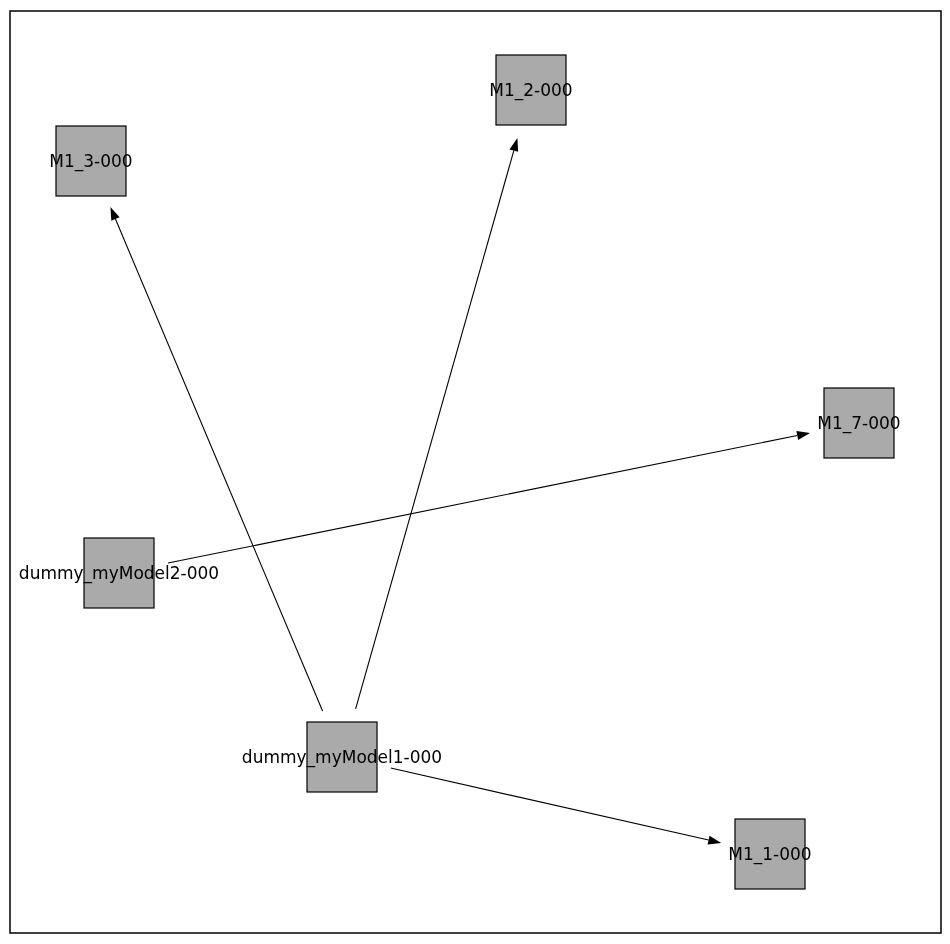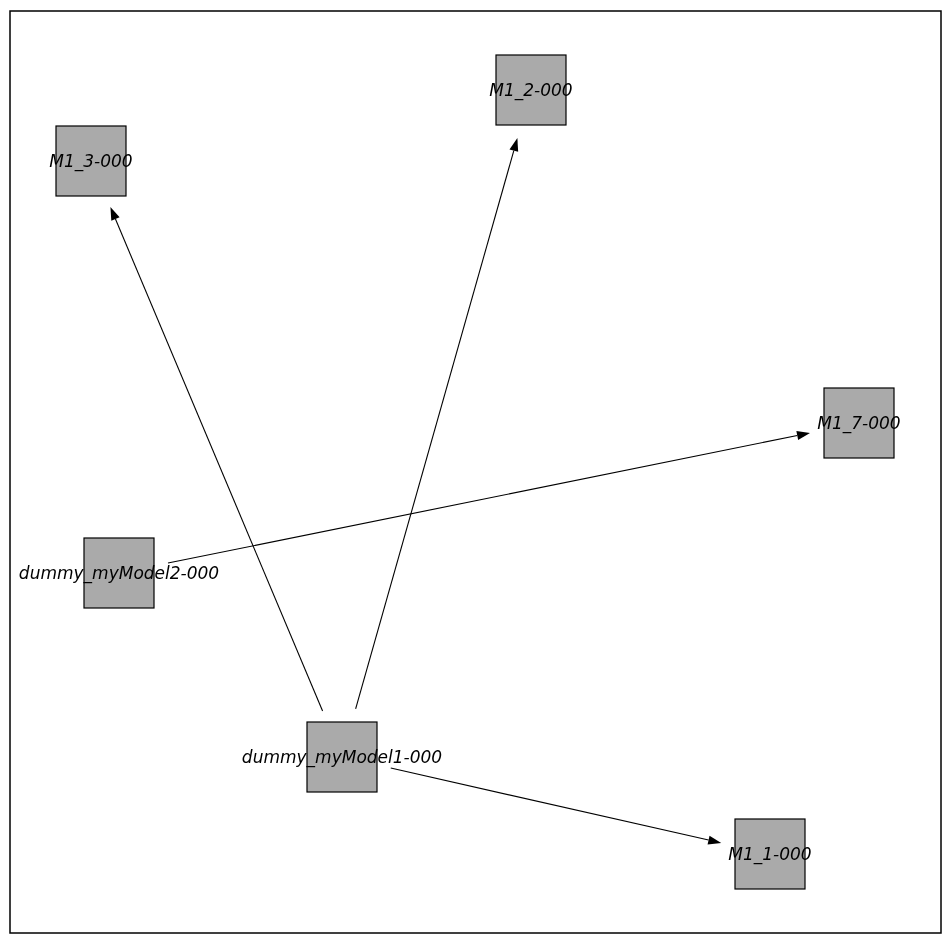--- a/index.html
+++ b/index.html
@@ -7,21 +7,20 @@
     padding: 0;
     background: #ffffff;
     font-family: "DejaVu Sans", sans-serif;
   }
   .figure {
     position: relative;
     width: 950px;
     height: 944px;
     background: #0369a1;
     overflow: hidden;
-    font-style: italic;
   }
   svg text {
     font-family: "DejaVu Sans", sans-serif;
   }
 </style>
 </head>
 <body>
 
 <div class="figure">
   <svg xmlns="http://www.w3.org/2000/svg" width="950" height="944" viewBox="0 0 950 944" style="background: rgb(255, 255, 255);">

